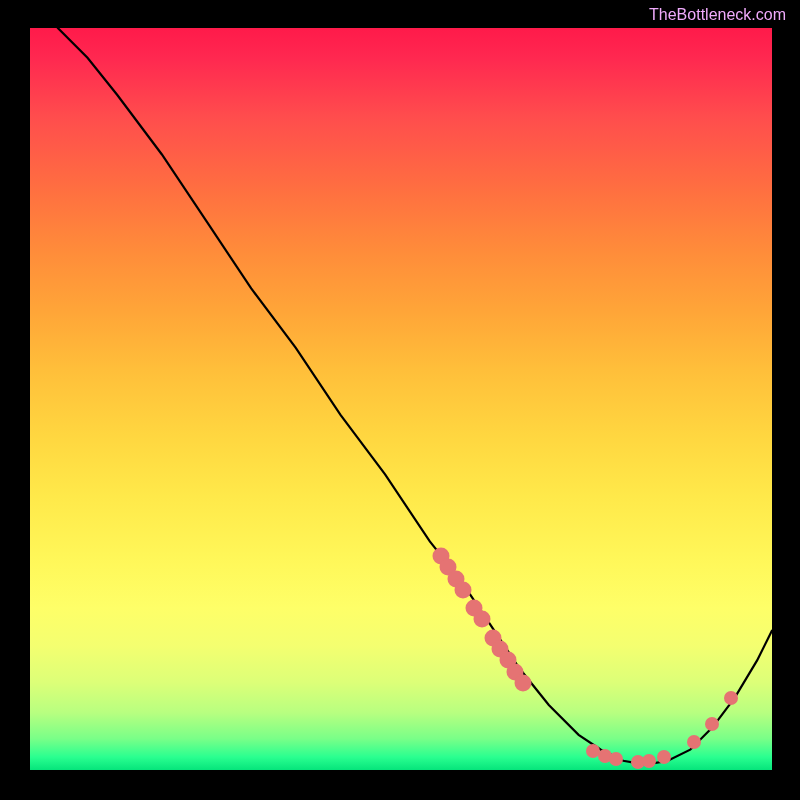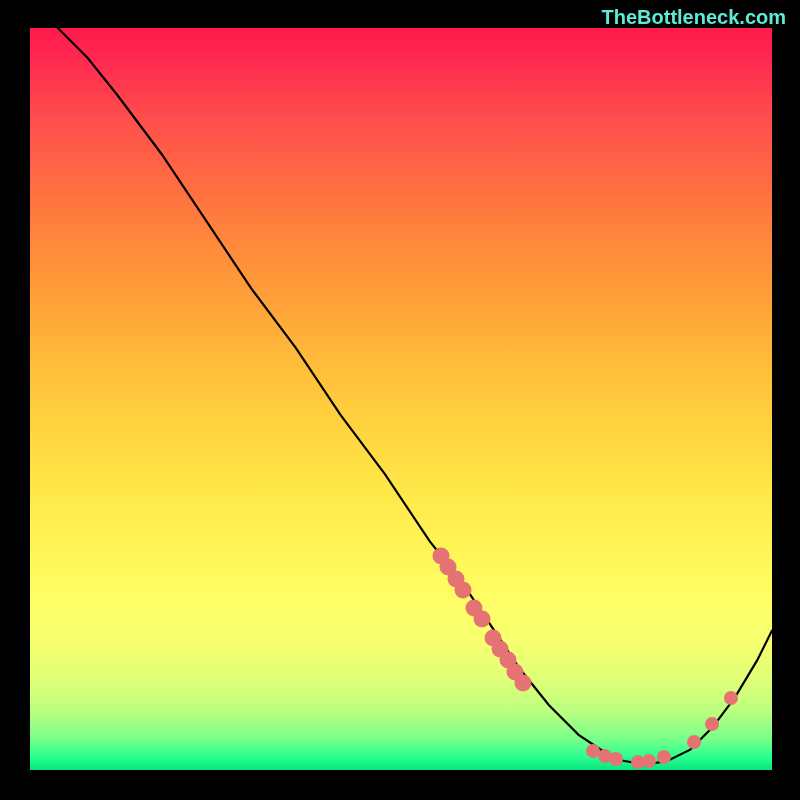--- a/index.html
+++ b/index.html
@@ -7,23 +7,23 @@
     width: 800px;
     height: 800px;
     background: #000;
     position: relative;
     font-family: Arial, sans-serif;
   }
   .watermark {
     position: absolute;
     top: 6px;
     right: 14px;
-    color: #5eead4;
-    font-size: 20px;
-    font-weight: 700;
+    color: #f0abfc;
+    font-size: 16px;
+    font-weight: 400;
     z-index: 10;
   }
   .plot-area {
     position: absolute;
     left: 28px;
     top: 28px;
     width: 744px;
     height: 744px;
     background: linear-gradient(to bottom,
       #ff1a4a 0%,

